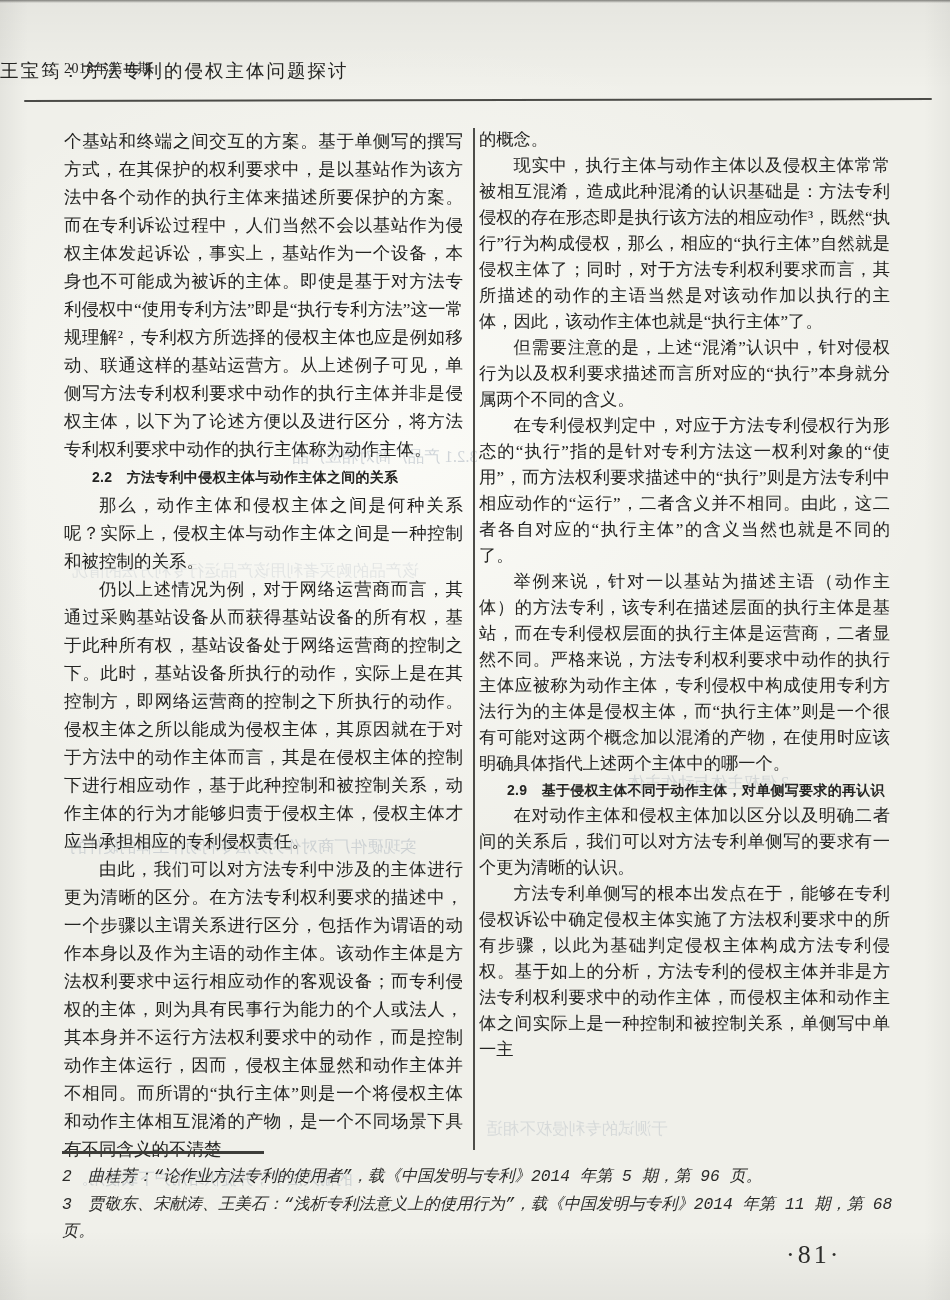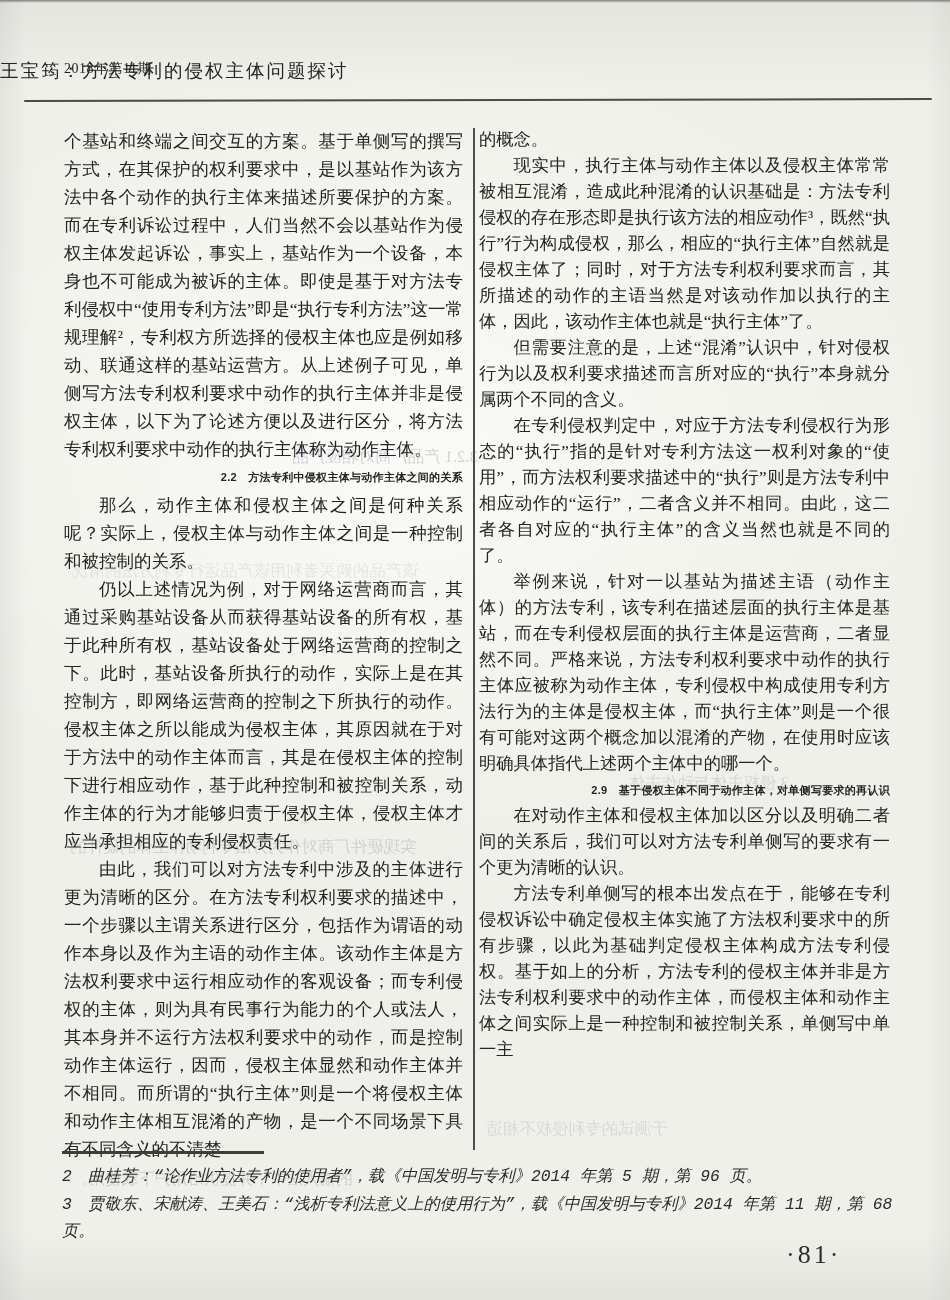--- a/index.html
+++ b/index.html
@@ -17,21 +17,21 @@
   }
   .header-issue{position:absolute;top:60px;left:64px;font-size:14px;letter-spacing:.5px;}
   .header-title{position:absolute;top:58px;left:0;width:100%;font-size:18.5px;letter-spacing:2px;}
   .rule{position:absolute;top:99px;left:24px;width:908px;height:2px;background:#4b4b47;border-radius:2px;transform:rotate(-.12deg);}
   .content{position:absolute;top:127px;left:64px;display:flex;gap:16px;}
   .col{text-align:justify;}
   .col-left{width:399px;font-size:17.5px;line-height:28px;}
   .col-right{width:411px;font-size:17.3px;line-height:26px;}
   .col p{margin:0;text-indent:2em;}
   .col p.cont{text-indent:0;}
-  .sec-heading{margin:0;font-size:11px;font-weight:700;text-indent:0;text-align:right;
+  .sec-heading{margin:0;font-size:14px;font-weight:700;text-indent:0;text-align:left;
     font-family:"Liberation Sans","DejaVu Sans",sans-serif;letter-spacing:.3px;}
   .divider{position:absolute;top:128px;left:473px;width:2px;height:1022px;background:#4d4d49;}
   .fn-rule{position:absolute;top:1151px;left:62px;width:202px;height:3px;background:#3d3d39;}
   .footnotes{position:absolute;top:1163px;left:62px;width:842px;font-size:16.3px;line-height:27.5px;font-style:italic;color:#2b2b29;font-family:Liberation Mono, monospace;}
   .footnotes p{margin:0;}
   .page-number{position:absolute;top:1240px;left:786px;font-size:26px;letter-spacing:3px;color:#2d2d2b;text-align:center;}
   .bleed{position:absolute;transform:scaleX(-1);color:#7e8da1;white-space:nowrap;
     filter:blur(.7px);font-size:16.5px;pointer-events:none;}
   .bl0{top:446px;left:292px;opacity:.34;}
   .bl1{top:560px;left:72px;opacity:.16;}

